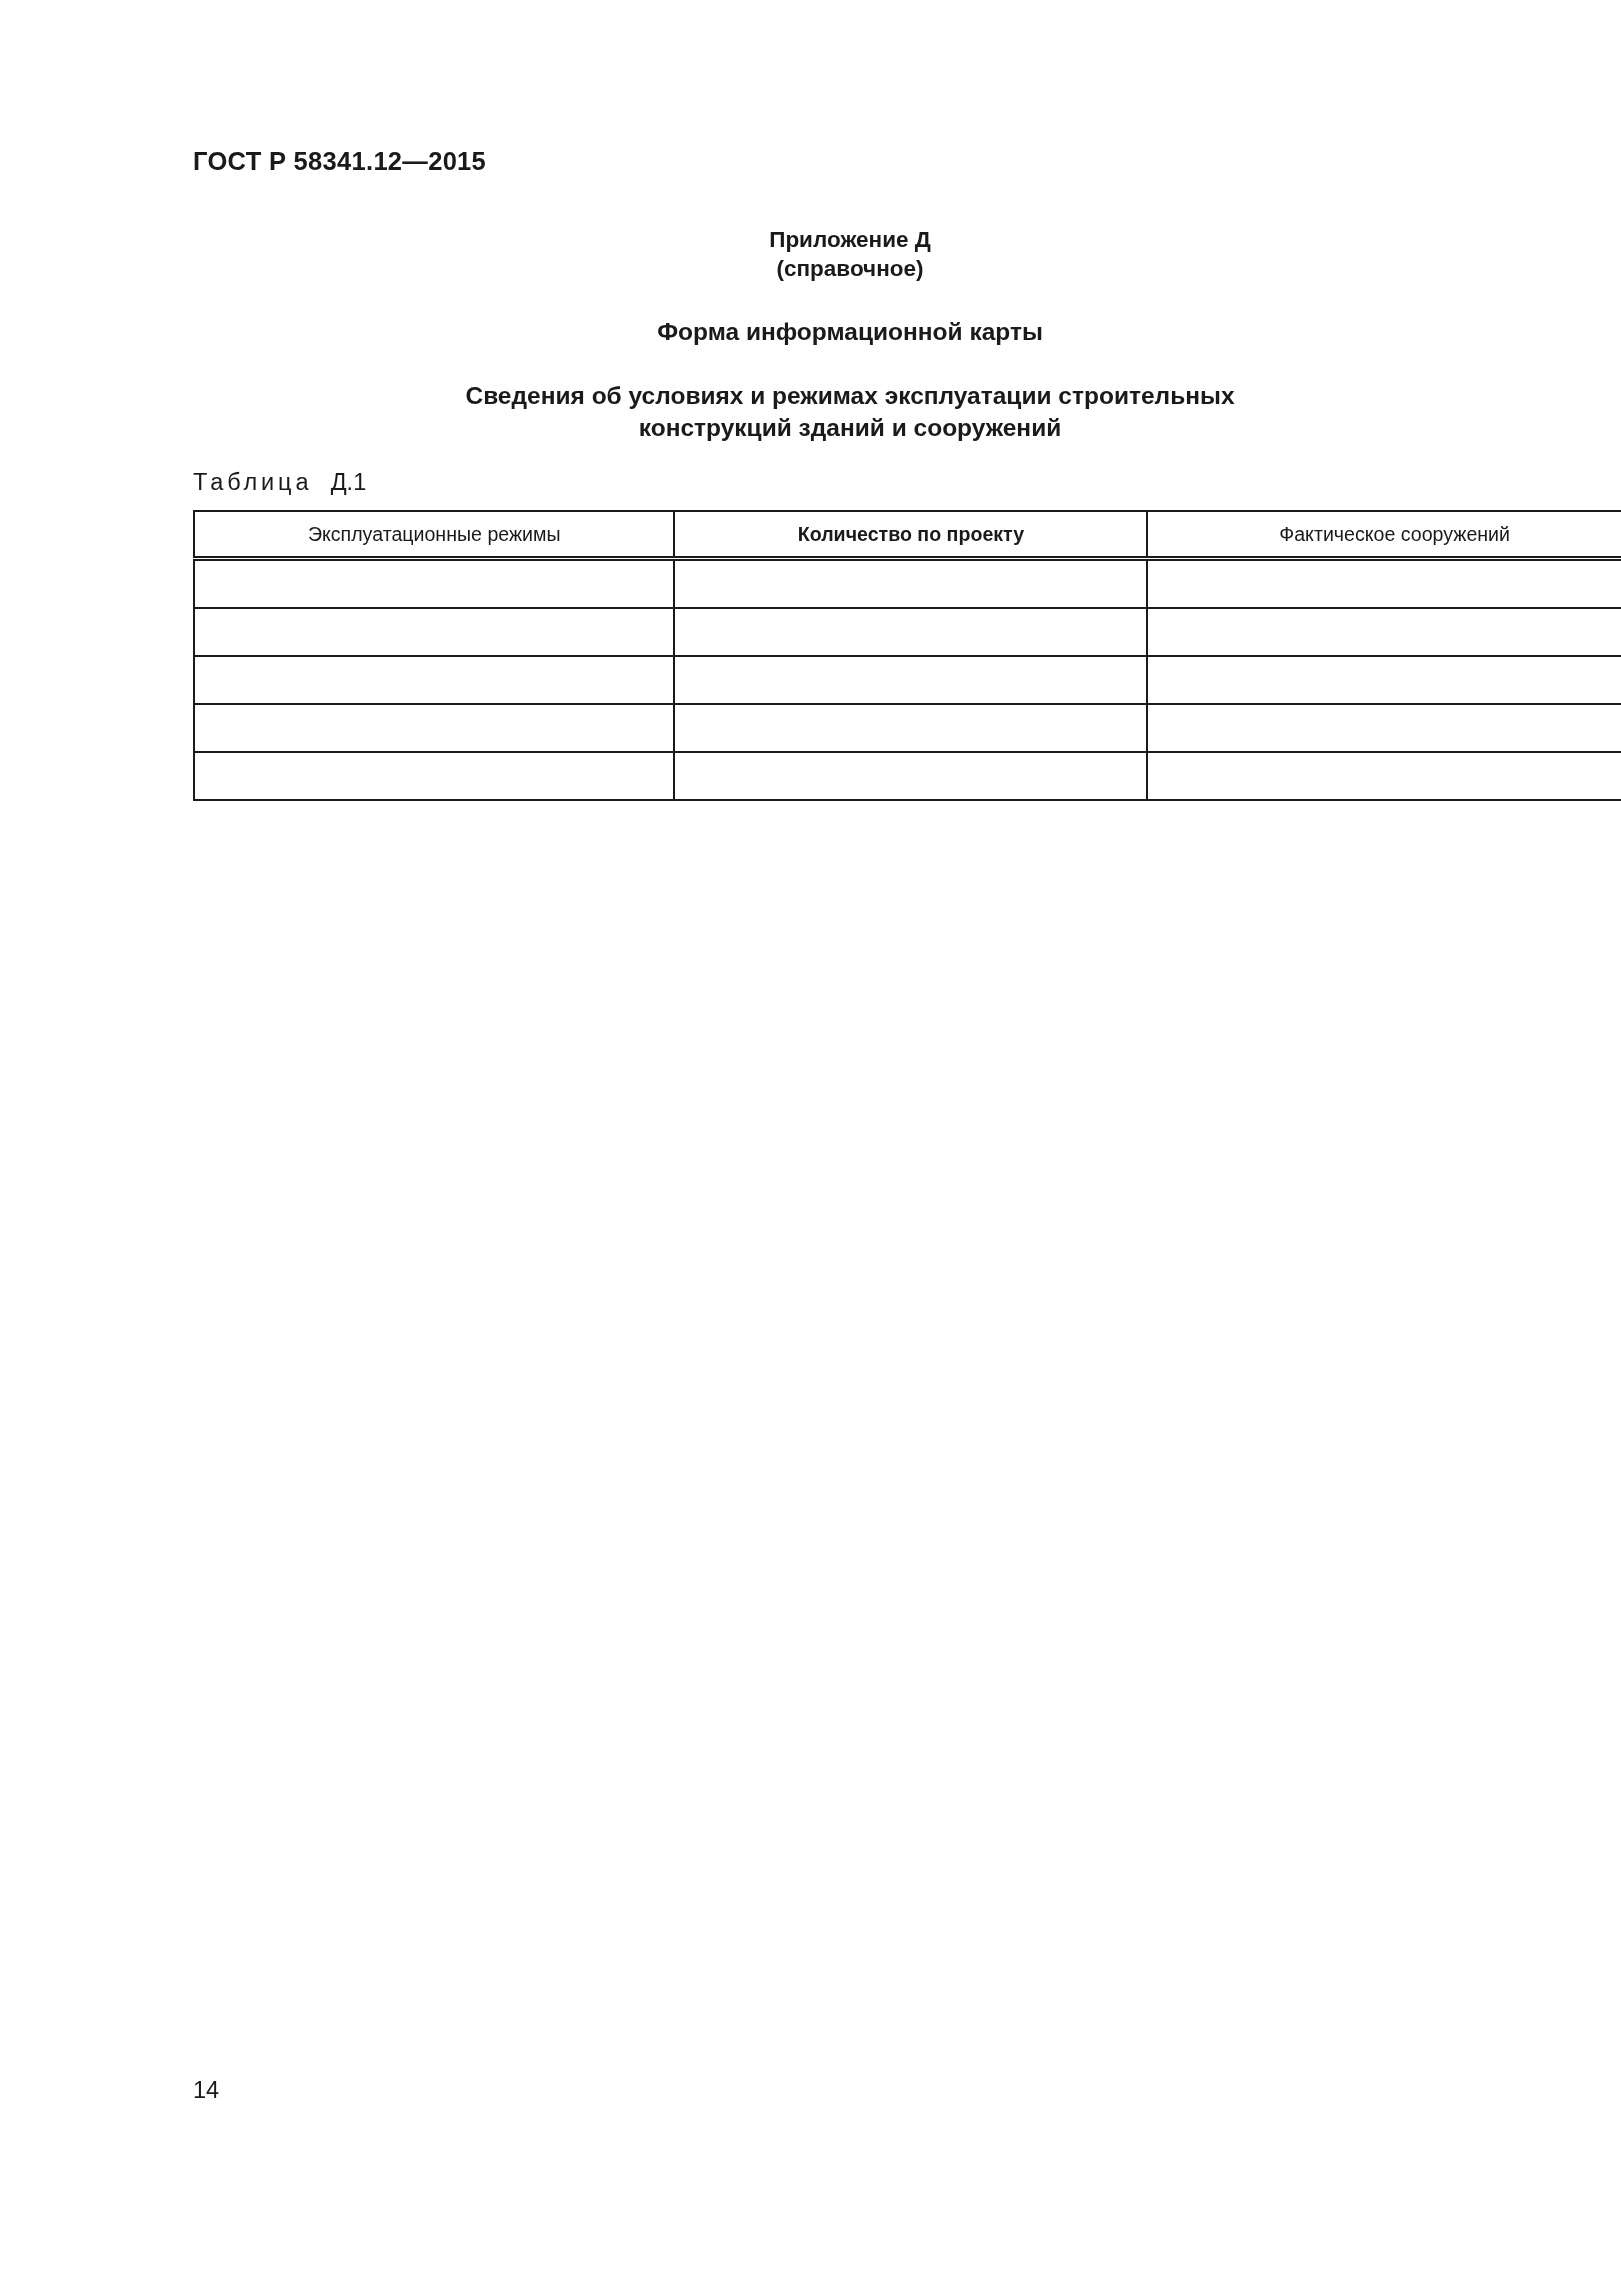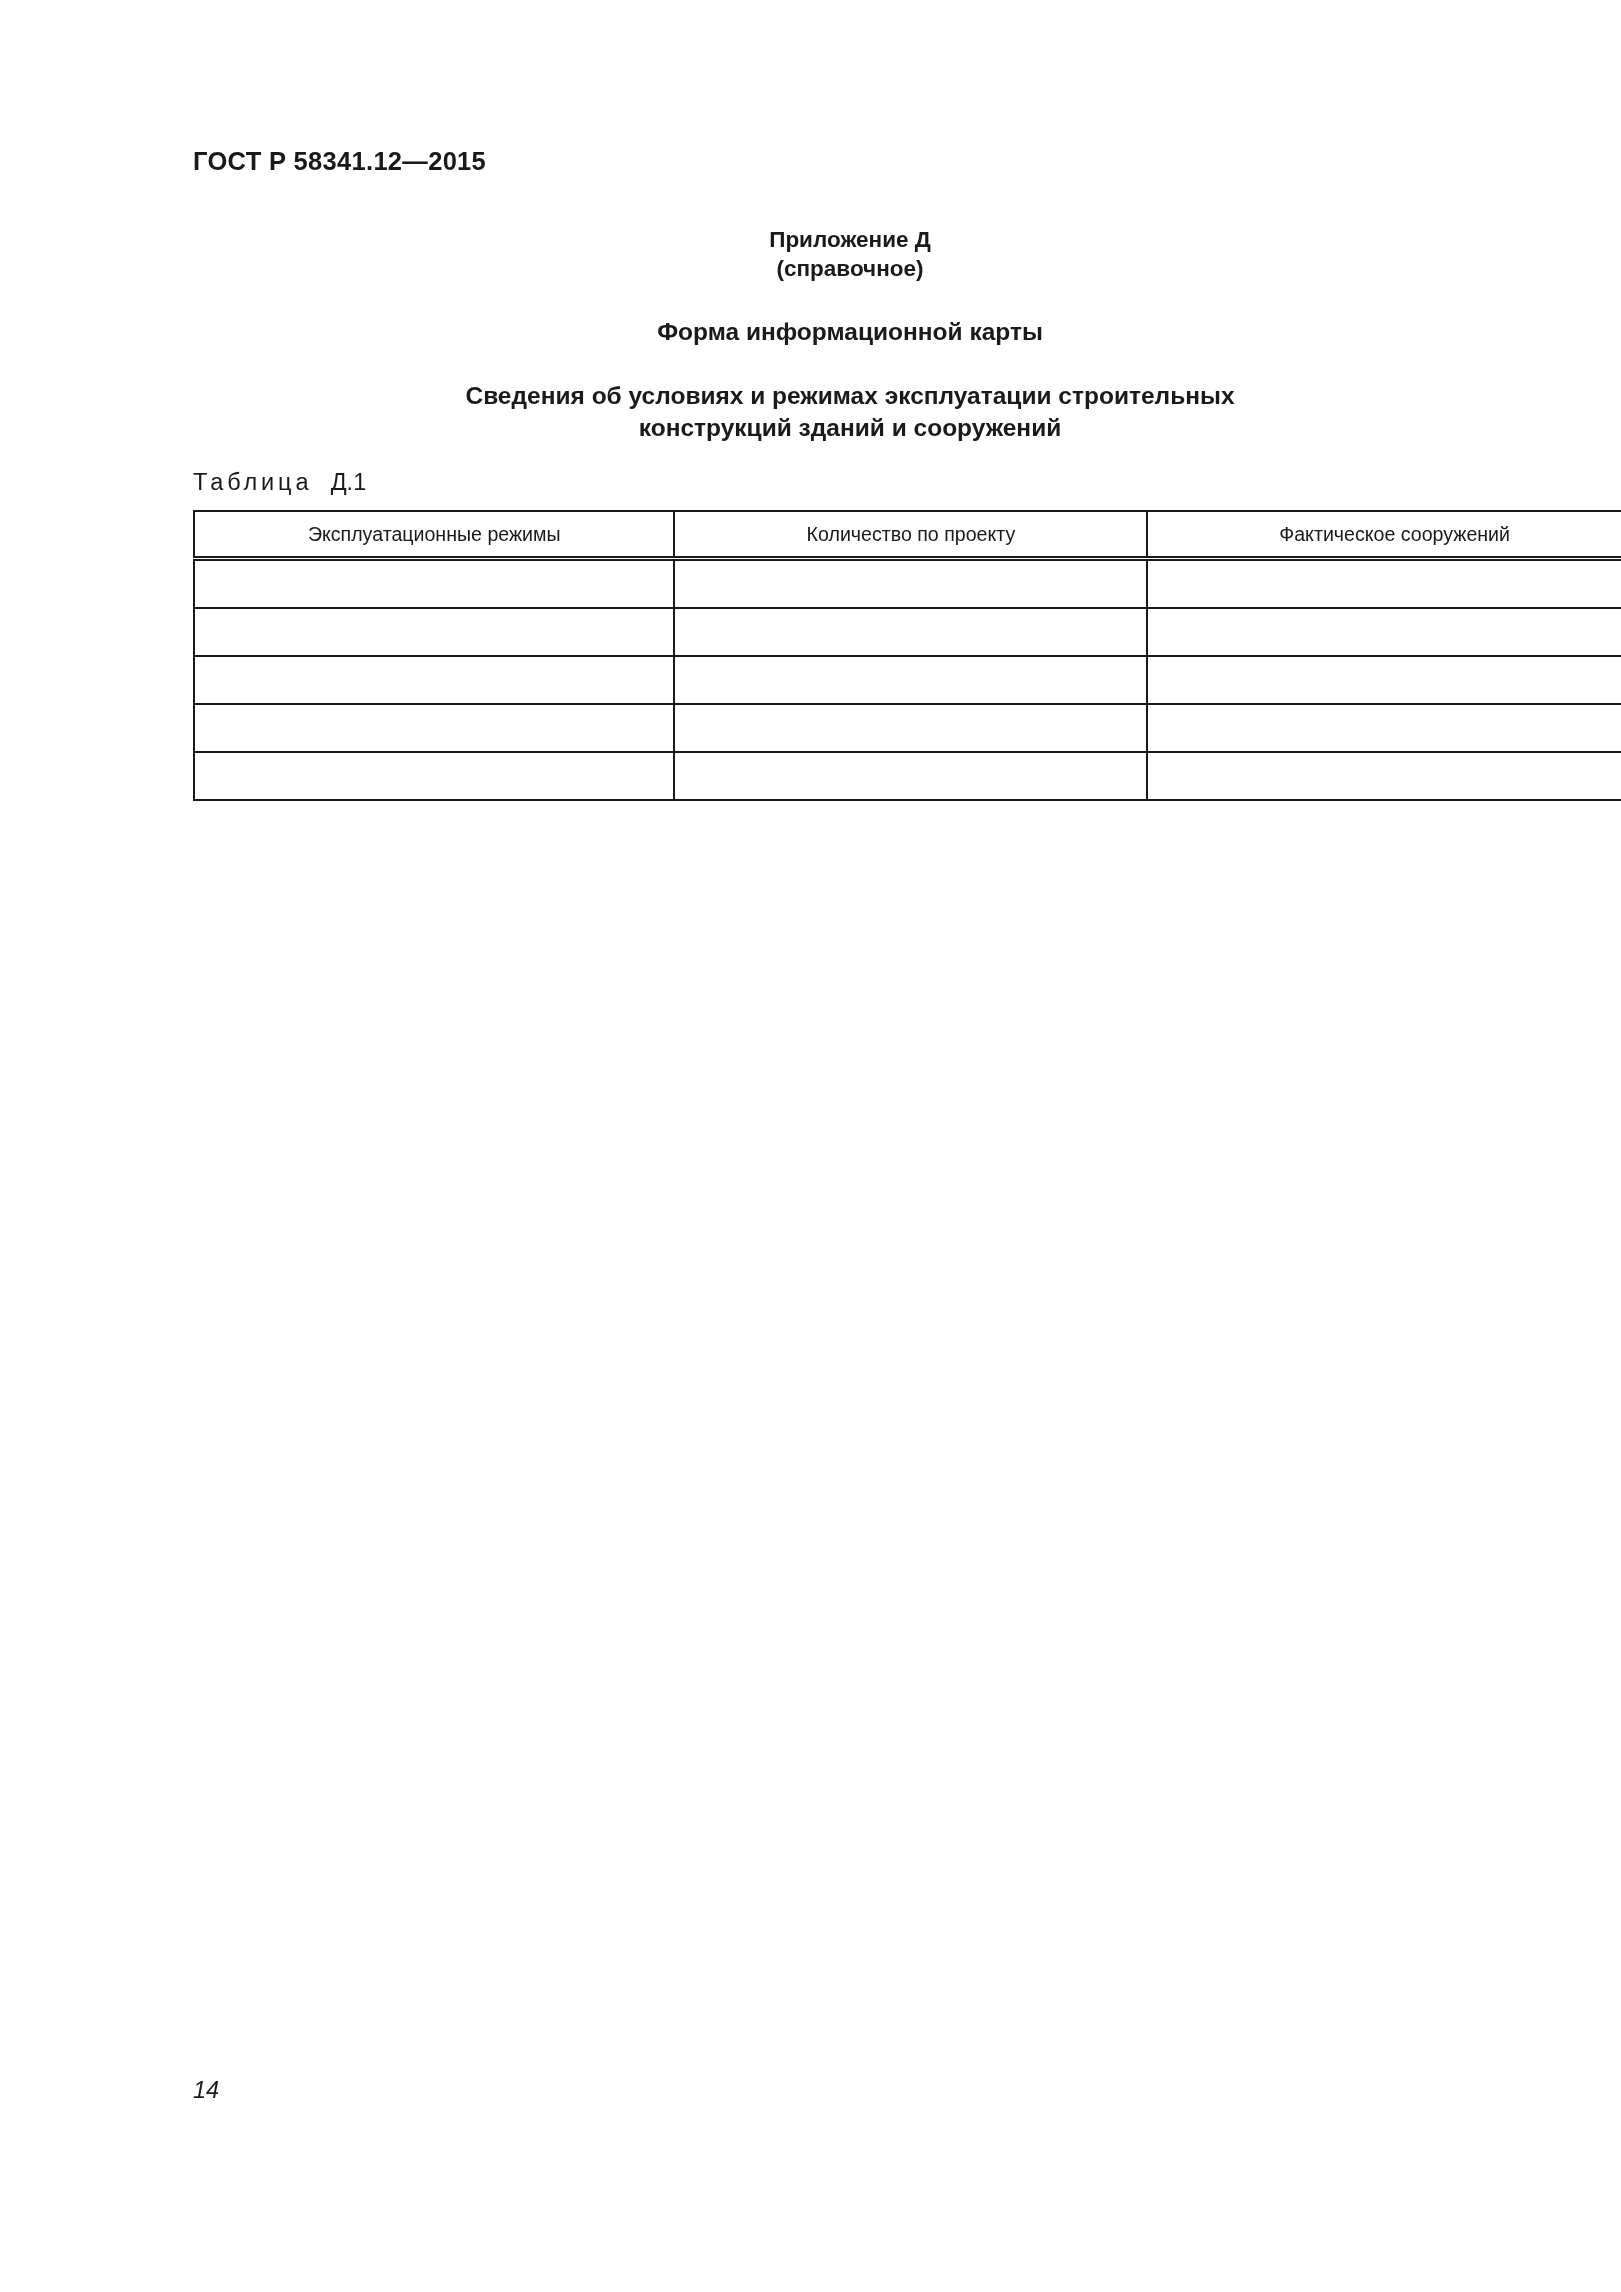--- a/index.html
+++ b/index.html
@@ -8,22 +8,22 @@
   .center { position: absolute; left: 0; width: 1700px; text-align: center; font-weight: bold; }
   .appendix { top: 225px; font-size: 22.5px; line-height: 29px; }
   .form-title { top: 318px; font-size: 24.5px; }
   .subtitle { top: 380px; font-size: 24.5px; line-height: 32px; }
   .table-caption { position: absolute; left: 193px; top: 469px; font-size: 23.5px; letter-spacing: 3.9px; text-align: center; }
   .table-caption span.num { letter-spacing: 0; margin-left: 7.8px; }
   table { position: absolute; left: 193px; top: 510px; width: 1450px; border-collapse: collapse; border: 2.9px solid #1a1a1a; }
   th, td { border-left: 2.9px solid #1a1a1a; border-right: 2.9px solid #1a1a1a; padding: 0; }
   th { height: 44px; font-weight: normal; font-size: 19.6px; text-align: center; border-bottom: 5.9px double #1a1a1a; }
   td { height: 46px; border-top: 2.9px solid #1a1a1a; }
-  .c1 { width: 439px; } .c2 { width: 432px; } .c3 { width: 452px; }
-  .page-num { position: absolute; left: 193px; top: 2077px; font-size: 23.5px; font-style: italic; }
+  .c1 { width: 439px; } .c2 { width: 432px; font-weight: bold; } .c3 { width: 452px; }
+  .page-num { position: absolute; left: 193px; top: 2077px; font-size: 23.5px; }
 </style>
 </head>
 <body>
 
 <div class="doc-code">ГОСТ Р 58341.12—2015</div>
 
 <div class="center appendix">
   <div>Приложение Д</div>
   <div>(справочное)</div>
 </div>

